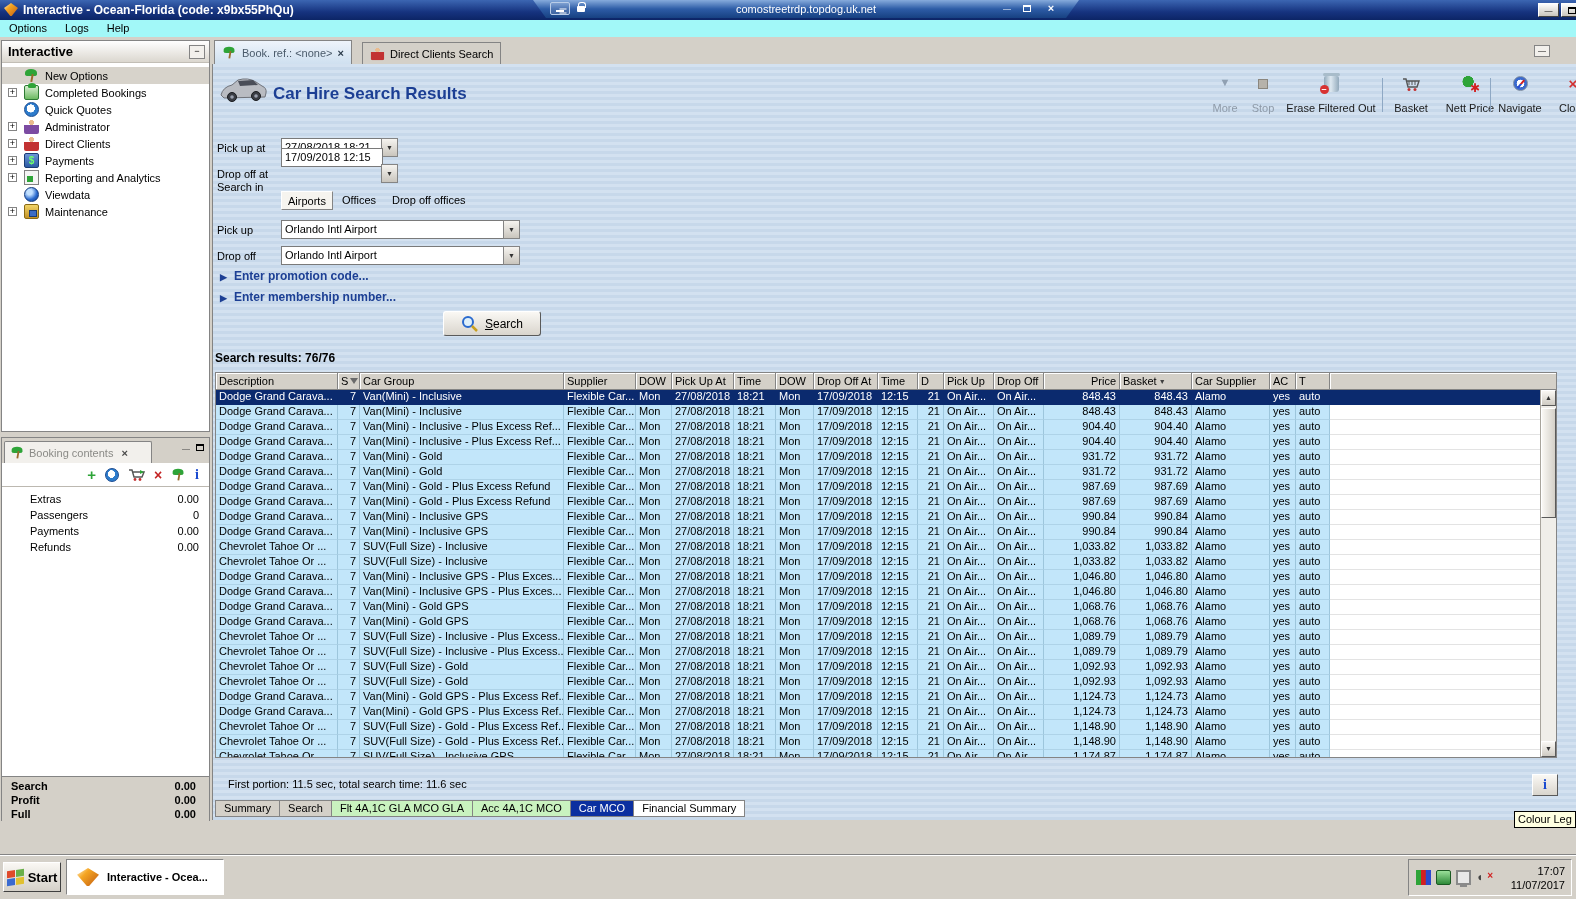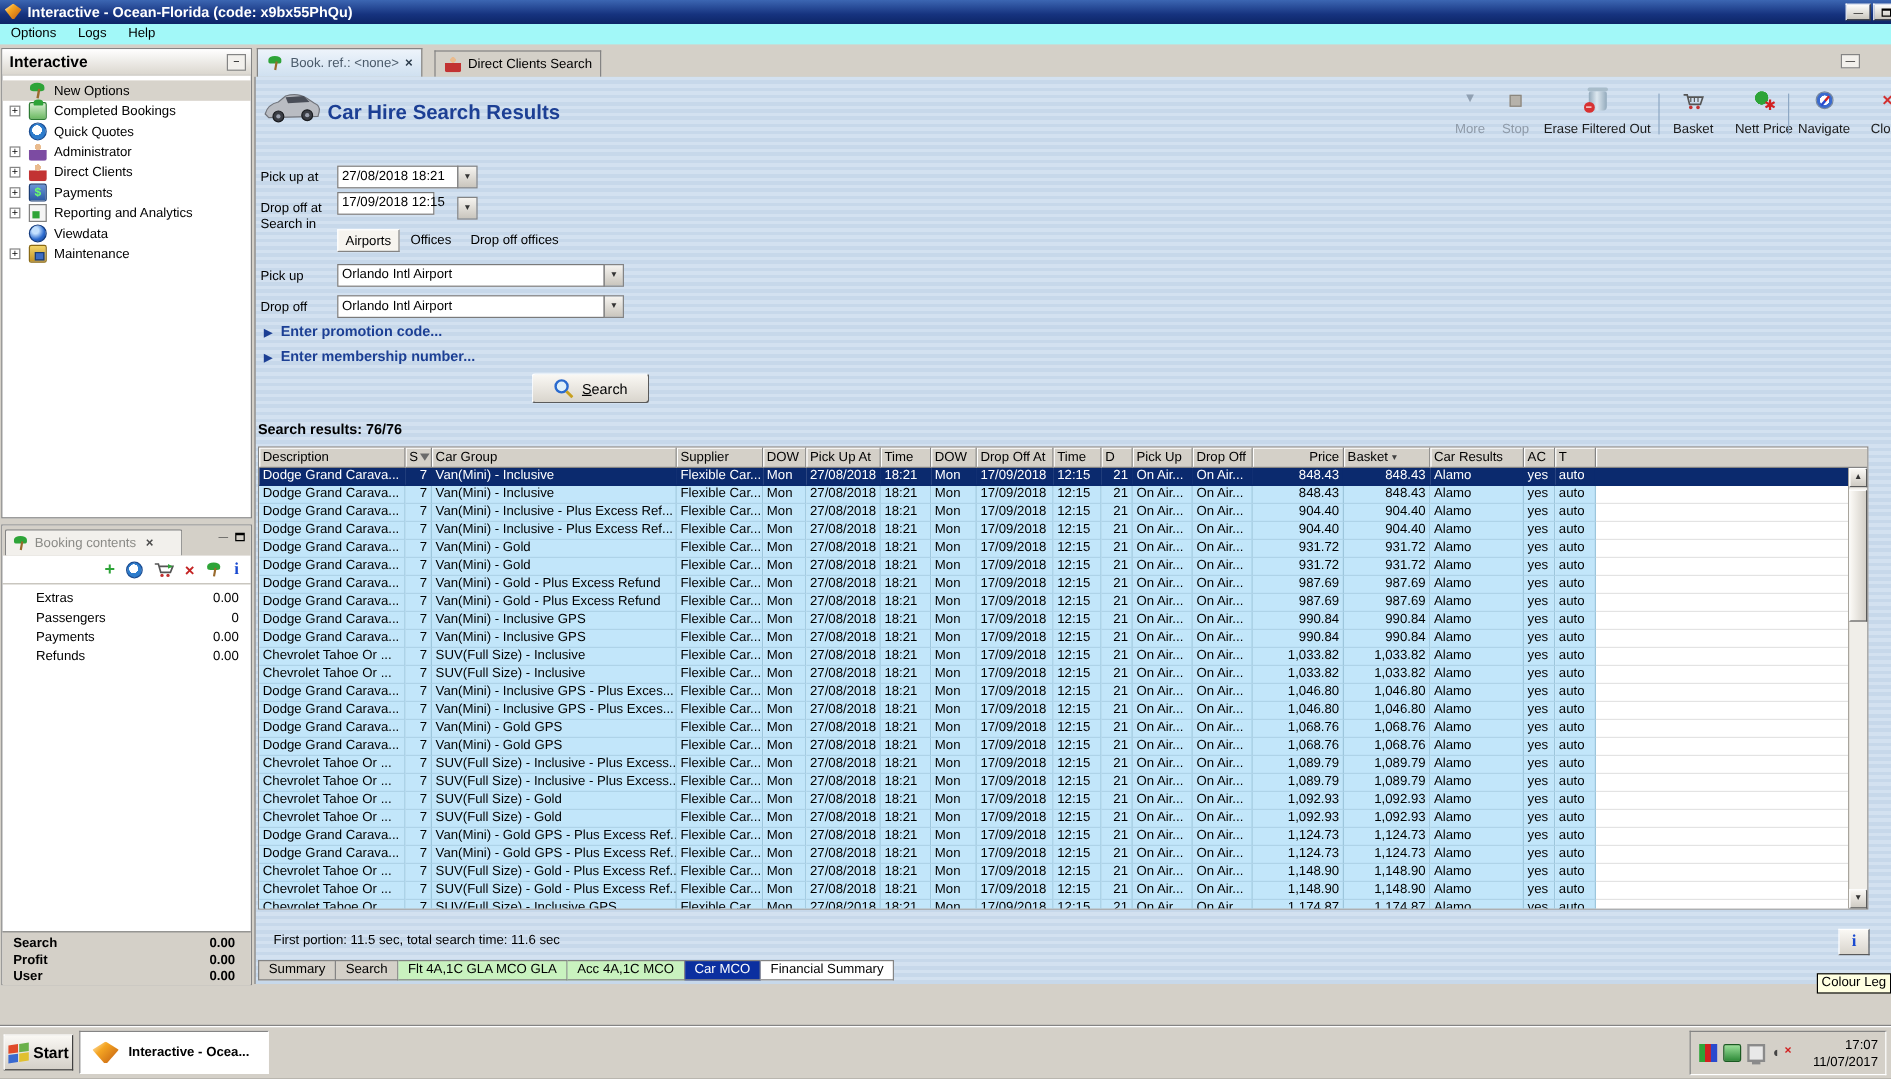--- a/index.html
+++ b/index.html
@@ -223,20 +223,28 @@
 
 <div id="screen">
 
   <div class="titlebar">
     <div class="app-icon"></div>
     <span class="title-text">Interactive - Ocean-Florida (code: x9bx55PhQu)</span>
     <div class="winbtn wb-min glyph-min"></div>
     <div class="winbtn wb-max"><span class="glyph-restore"></span></div>
   </div>
 
+  <div class="rdpbar">
+    <span class="rdp-title">comostreetrdp.topdog.uk.net</span>
+    <div class="rdp-btn rdp-pin"><span class="pin-shape"></span></div>
+    <div class="rdp-btn rdp-lock"><span class="lock-shape"></span></div>
+    <div class="rdp-btn rdp-min glyph-dash"></div>
+    <div class="rdp-btn rdp-rest"><span class="glyph-restore" style="border-color:#fff"></span></div>
+    <div class="rdp-btn rdp-close glyph-x"></div>
+  </div>
 
   <div class="menubar"><span class="menu-item">Options</span><span class="menu-item">Logs</span><span class="menu-item">Help</span></div>
 
   <div class="panel p-interactive">
     <div class="panel-header">Interactive</div>
     <div class="collapse-btn">−</div>
     <div class="tree">
         <div class="tree-item selected">
           <span class="expander none"></span>
           <span class="ti ti-palm"></span>
@@ -331,21 +339,21 @@
     <div class="bc-totals">
         <div class="bc-trow">
           <span>Search</span>
           <span>0.00</span>
         </div>
         <div class="bc-trow">
           <span>Profit</span>
           <span>0.00</span>
         </div>
         <div class="bc-trow">
-          <span>User</span>
+          <span>Full</span>
           <span>0.00</span>
         </div>
       </div>
   </div>
 
   <div class="main-tabbar">
     <div class="tab tab-active">
       <span class="ti ti-palm small"></span>
       <span>Book. ref.: &lt;none&gt;</span>
       <span class="tab-close">×</span>
@@ -403,21 +411,21 @@
   <div class="tbtn" style="left:1550px;width:46px">
     <span class="ic-closex">×</span>
     <span>Close</span>
   </div>
 
   <span class="flabel" style="top:142px">Pick up at</span>
   <div class="field" style="left:281px;top:138px;width:101px">27/08/2018 18:21</div>
   <div class="dropbtn" style="left:381px;top:138px">▼</div>
 
   <span class="flabel" style="top:168px">Drop off at</span>
-  <div class="field" style="left:281px;top:160px;width:81px">17/09/2018 12:15</div>
+  <div class="field" style="left:281px;top:148px;width:102px">17/09/2018 12:15</div>
   <div class="dropbtn" style="left:381px;top:164px">▼</div>
 
   <span class="flabel" style="top:181px">Search in</span>
   <div class="searchin-tab si-active" style="left:281px">Airports</div>
   <div class="searchin-tab si-plain" style="left:340px">Offices</div>
   <div class="searchin-tab si-plain" style="left:390px">Drop off offices</div>
 
   <span class="flabel" style="top:224px">Pick up</span>
   <div class="field" style="left:281px;top:220px;width:223px">Orlando Intl Airport</div>
   <div class="dropbtn" style="left:503px;top:220px">▼</div>
@@ -486,21 +494,21 @@
           <span>Drop Off</span>
         </div>
         <div class="th num" style="width: 76px;">
           <span>Price</span>
         </div>
         <div class="th" style="width: 72px;">
           <span>Basket</span>
           <span class="sortmark">▼</span>
         </div>
         <div class="th" style="width: 78px;">
-          <span>Car Results</span>
+          <span>Car Supplier</span>
         </div>
         <div class="th" style="width: 26px;">
           <span>AC</span>
         </div>
         <div class="th" style="width: 34px;">
           <span>T</span>
         </div>
         <div class="th fill"></div>
       </div>
     <div class="tbody">

